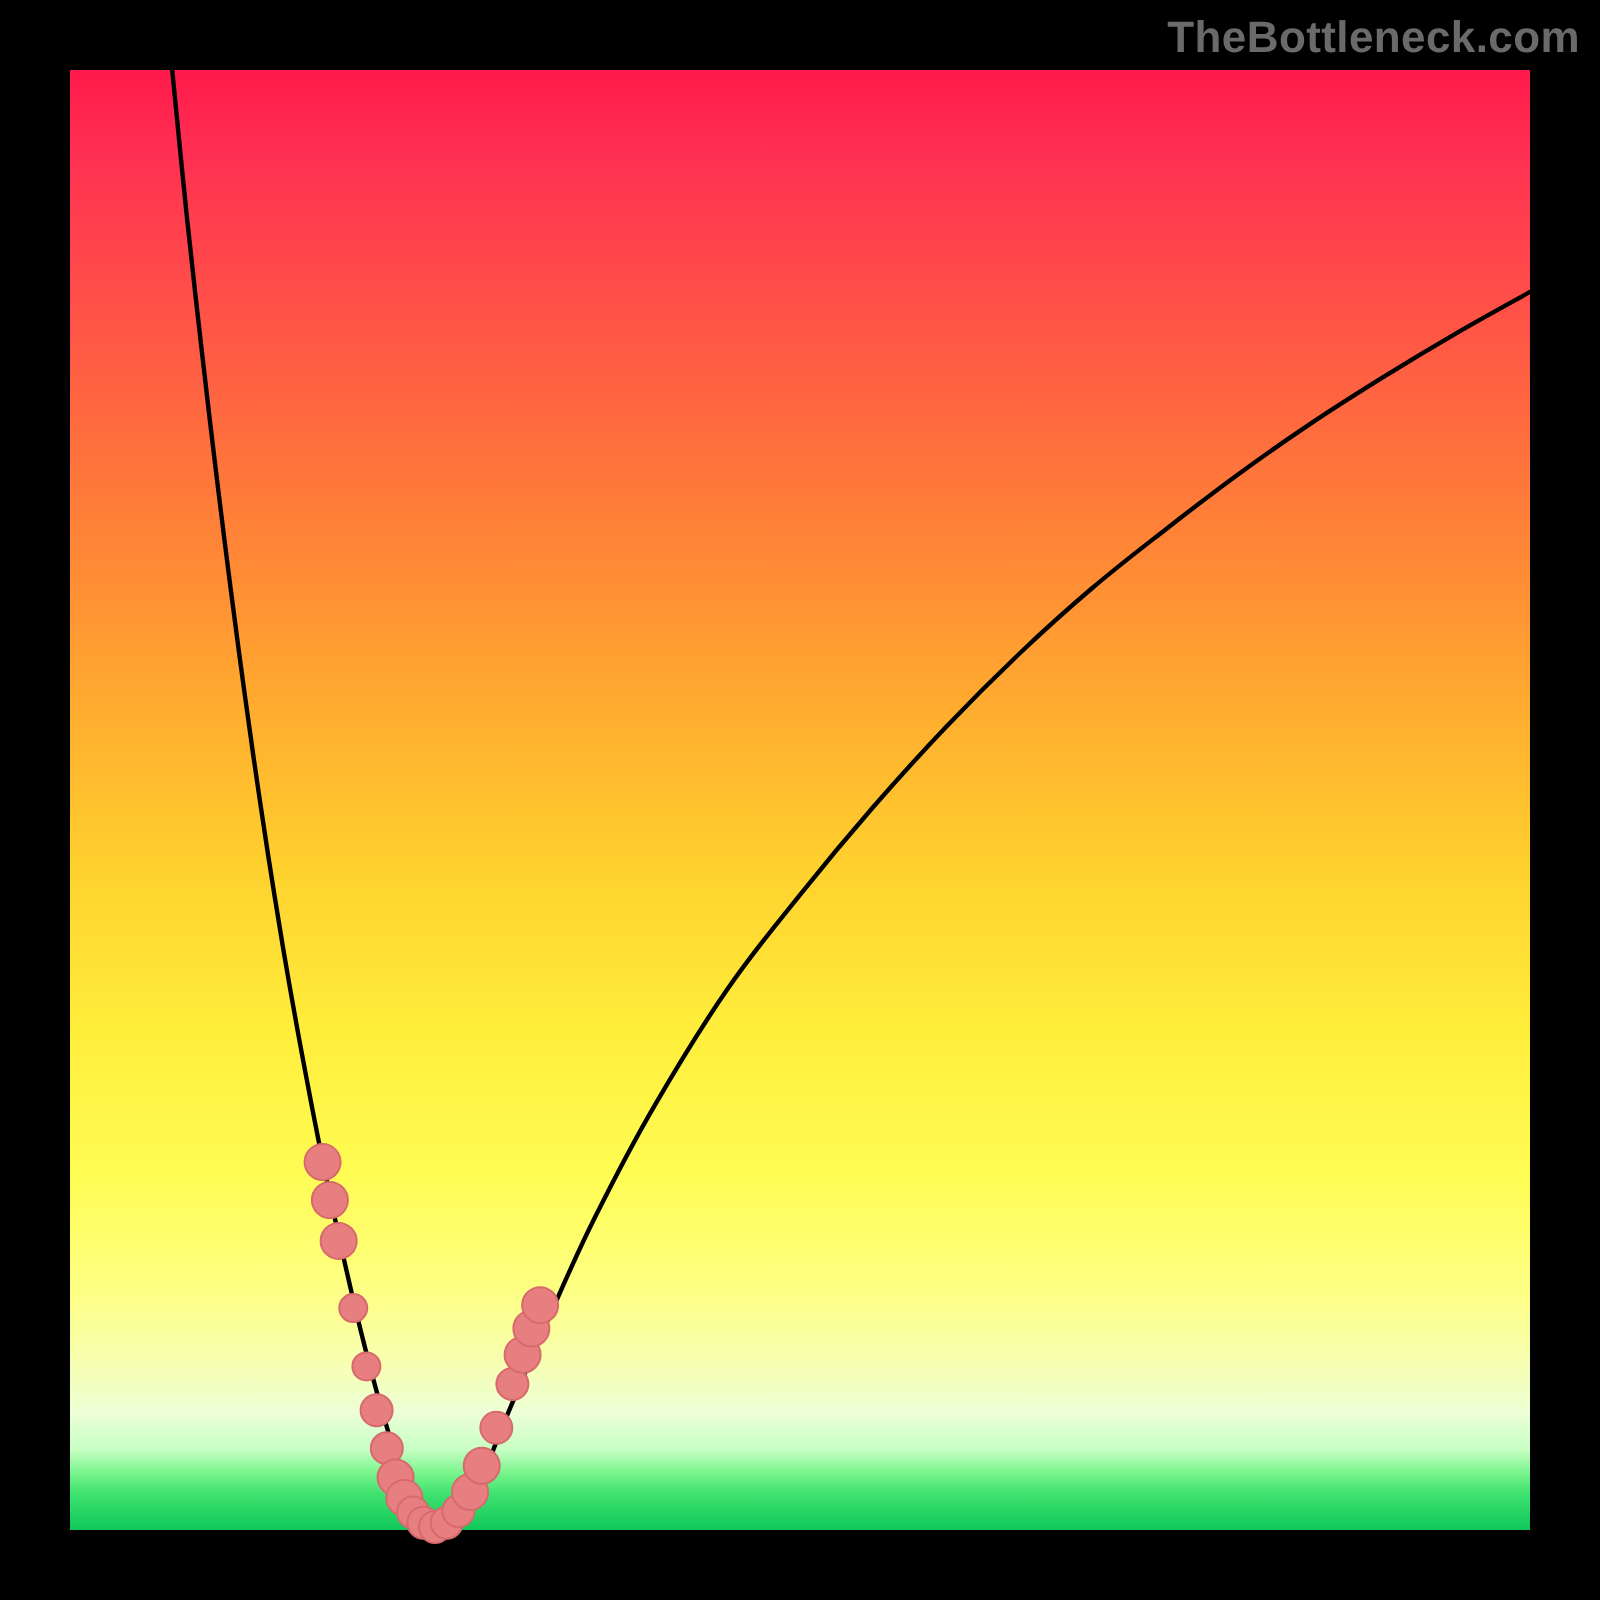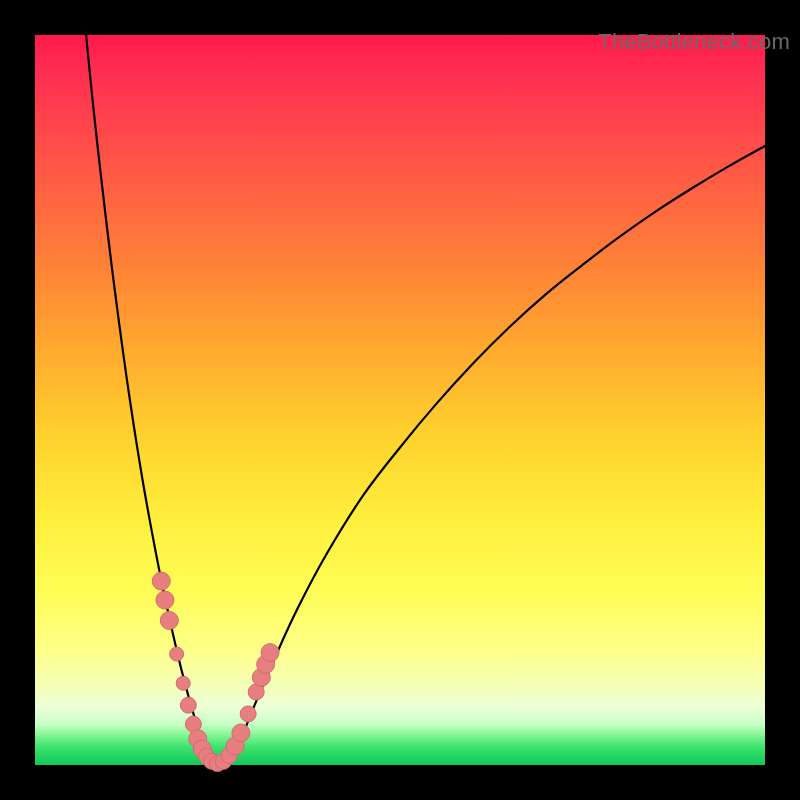--- a/index.html
+++ b/index.html
@@ -49,24 +49,23 @@
     width: 730px;
     height: 730px;
     overflow: visible;
   }
   .watermark {
     position: absolute;
     top: 6px;
     right: 10px;
     color: #6a6a6a;
     font-size: 22px;
-    font-weight: 400;
+    font-weight: 700;
     letter-spacing: 0.2px;
     user-select: none;
-    margin-top: 23px;
   }
 </style>
 </head>
 <body>
 
 <div class="frame">
 
   <div class="plot">
     <svg class="curve" viewBox="0 0 730 730" preserveAspectRatio="none">
       <path id="curve-path" fill="none" stroke="#000" stroke-width="2.2" stroke-linecap="round" stroke-linejoin="round" d="M 51.10 0.00 C 52.41 13.14, 55.77 48.03, 58.40 73.00 C 61.03 97.97, 63.07 115.70, 65.70 138.70 C 68.33 161.69, 70.37 179.07, 73.00 200.75 C 75.63 222.43, 77.67 238.78, 80.30 259.15 C 82.93 279.52, 84.97 294.85, 87.60 313.90 C 90.23 332.95, 92.27 347.26, 94.90 365.00 C 97.53 382.74, 99.57 396.02, 102.20 412.45 C 104.83 428.88, 106.87 441.14, 109.50 456.25 C 112.13 471.36, 114.17 482.34, 116.80 496.40 C 119.43 510.46, 121.47 521.22, 124.10 534.36 C 126.73 547.50, 128.77 557.18, 131.40 569.40 C 134.03 581.62, 136.07 590.82, 138.70 602.25 C 141.33 613.68, 143.37 622.40, 146.00 632.91 C 148.63 643.42, 150.67 651.06, 153.30 660.65 C 155.93 670.24, 158.23 677.66, 160.60 686.20 C 162.97 694.74, 164.47 702.19, 166.44 708.10 C 168.41 714.01, 169.58 715.90, 171.55 719.05 C 173.52 722.20, 175.16 723.91, 177.39 725.62 C 179.62 727.33, 181.46 728.54, 183.96 728.54 C 186.46 728.54, 188.63 727.33, 191.26 725.62 C 193.89 723.91, 196.19 722.20, 198.56 719.05 C 200.93 715.90, 200.72 716.64, 204.40 708.10 C 208.08 699.56, 212.43 687.37, 219.00 671.60 C 225.57 655.83, 233.02 638.24, 240.90 620.50 C 248.78 602.76, 253.60 591.45, 262.80 573.05 C 272.00 554.65, 280.17 538.67, 292.00 518.30 C 303.83 497.93, 315.36 478.95, 328.50 459.90 C 341.64 440.85, 351.86 428.88, 365.00 412.45 C 378.14 396.02, 388.36 383.76, 401.50 368.65 C 414.64 353.54, 424.86 342.30, 438.00 328.50 C 451.14 314.70, 461.36 304.48, 474.50 292.00 C 487.64 279.52, 497.86 270.32, 511.00 259.15 C 524.14 247.98, 534.36 240.20, 547.50 229.95 C 560.64 219.70, 570.86 211.80, 584.00 202.21 C 597.14 192.62, 607.36 185.46, 620.50 176.66 C 633.64 167.86, 643.86 161.45, 657.00 153.30 C 670.14 145.15, 680.36 139.02, 693.50 131.40 C 706.64 123.78, 723.43 114.64, 730.00 110.96"></path>

